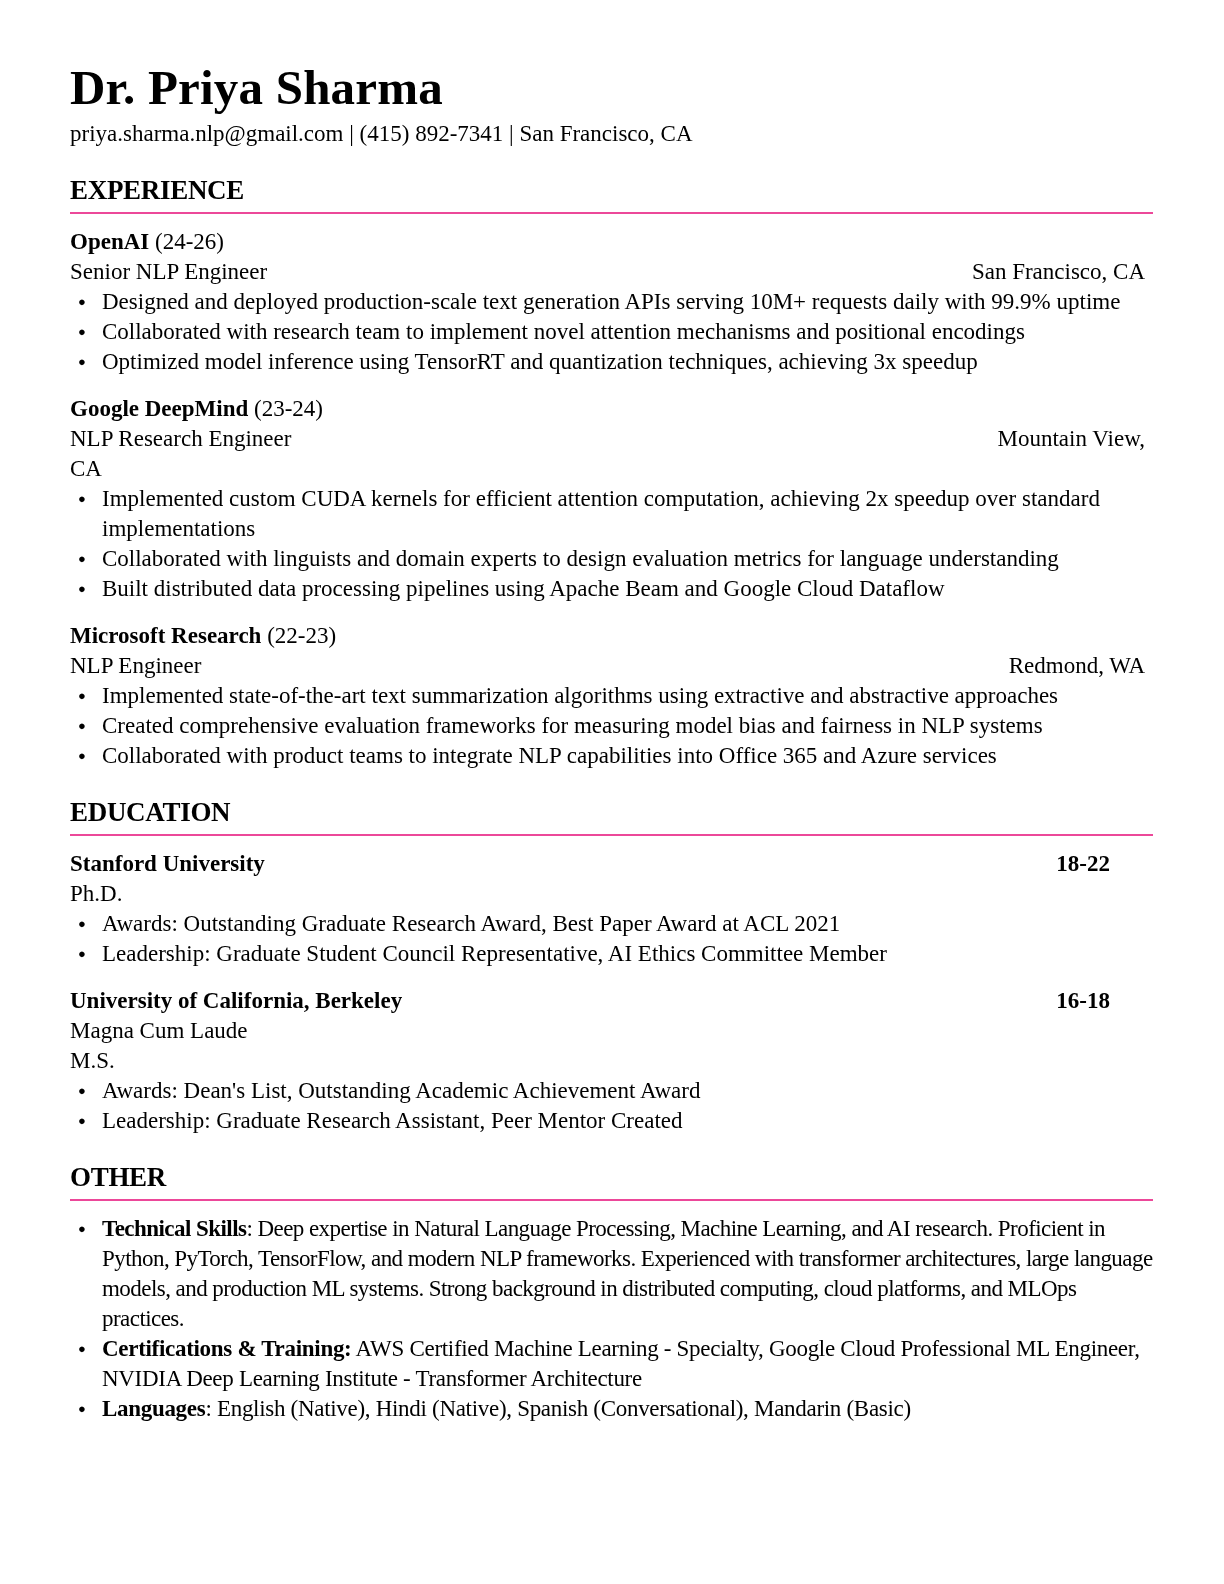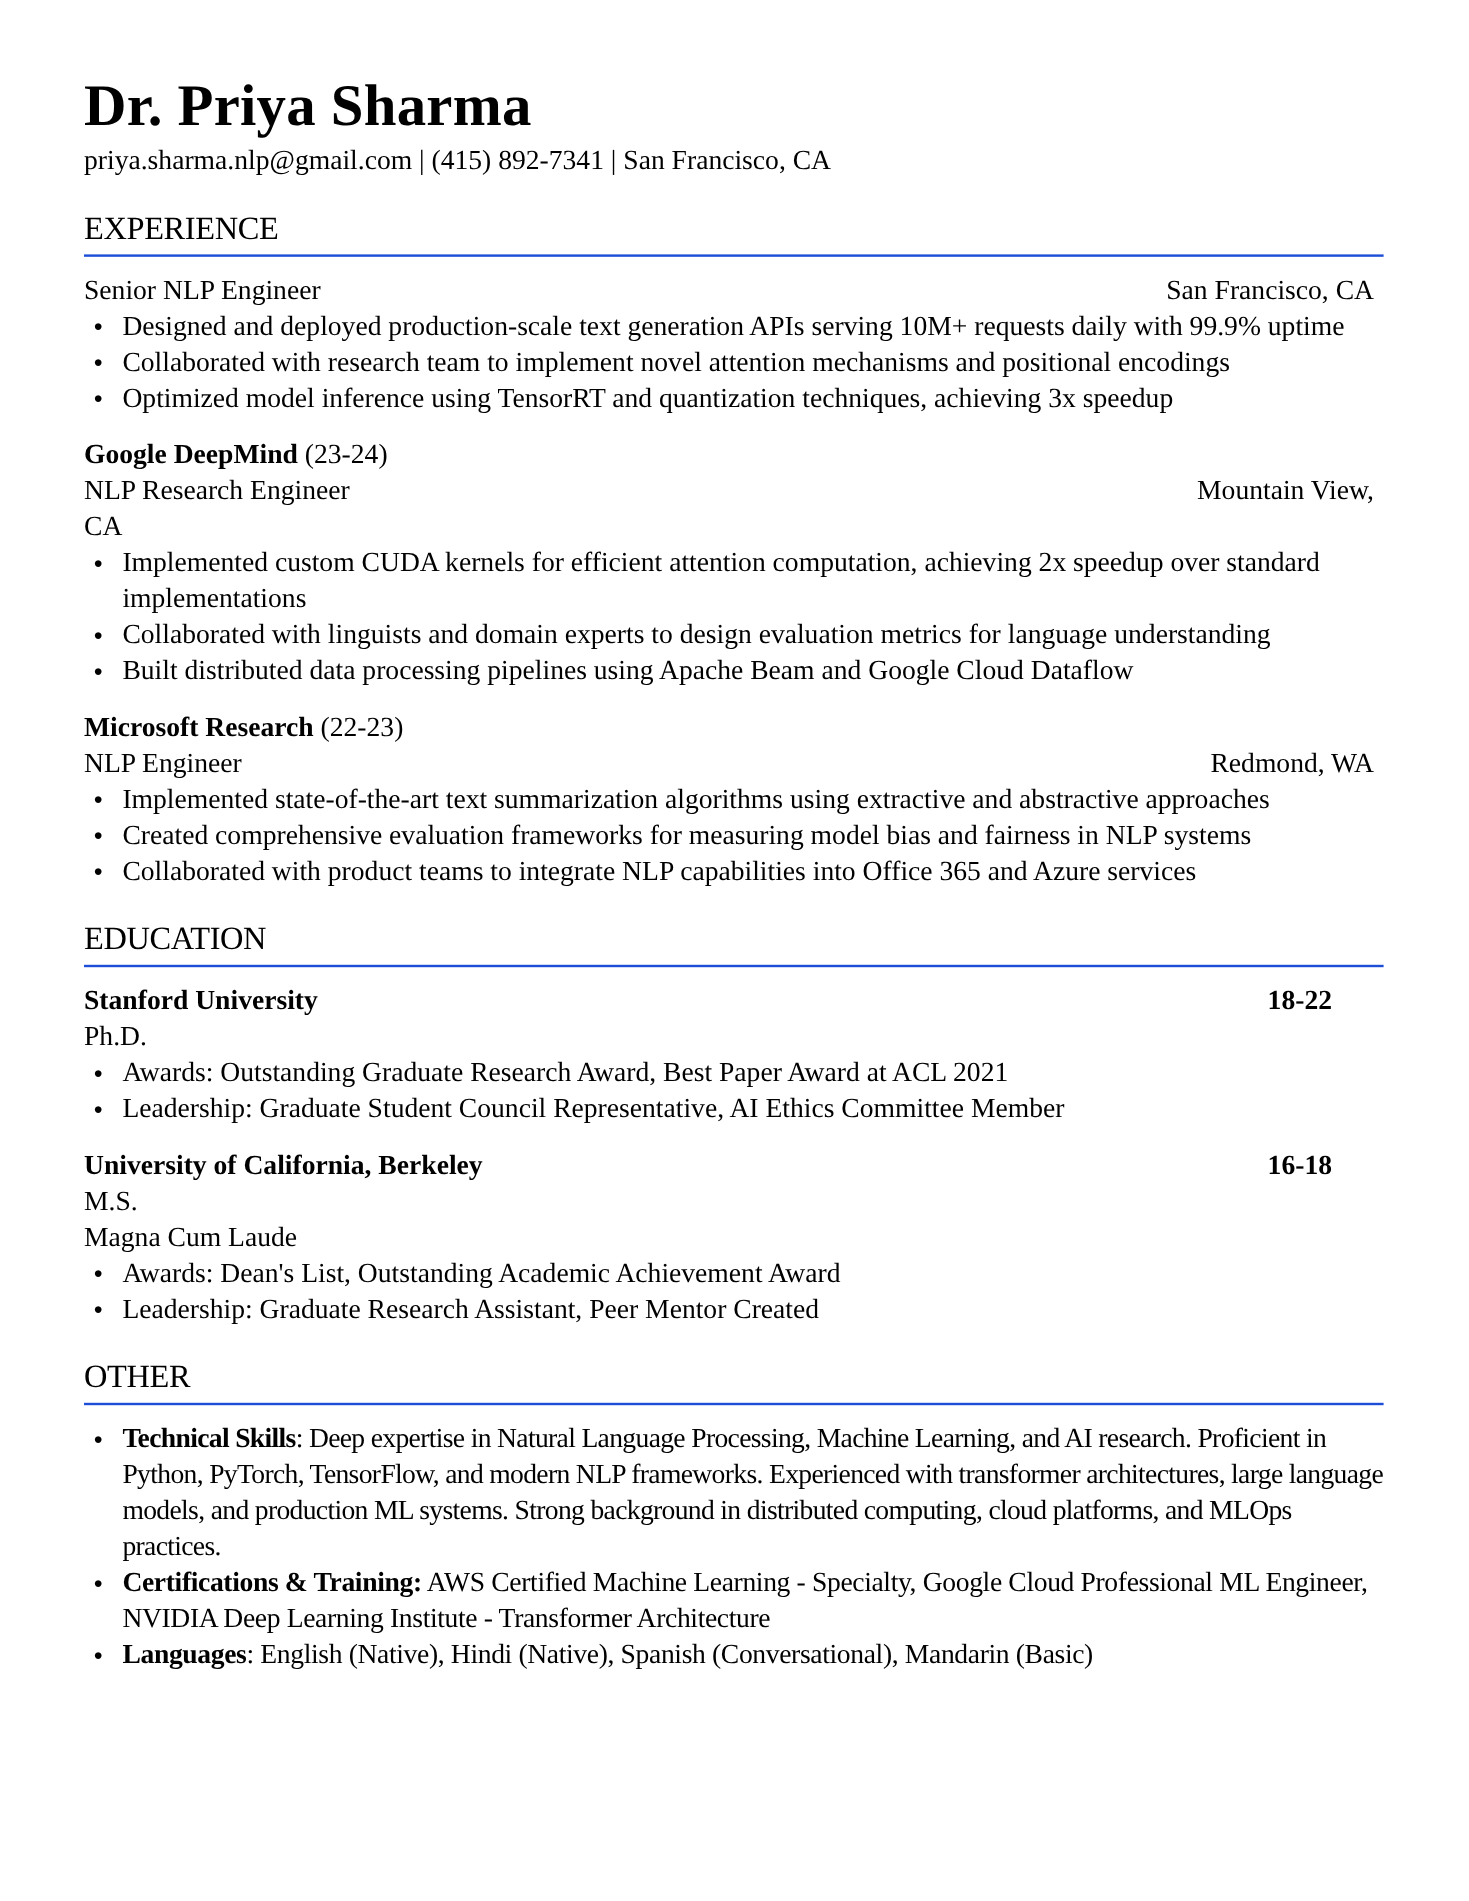--- a/index.html
+++ b/index.html
@@ -19,24 +19,24 @@
     font-size: 49px;
     line-height: 52px;
     font-weight: 700;
     margin: 0;
     letter-spacing: 0.2px;
   }
   .contact { margin-top: 5px; }
   .section-heading {
     font-size: 27px;
     line-height: 30px;
-    font-weight: 400;
+    font-weight: 700;
     margin: 26px 0 0 0;
     padding-bottom: 7px;
-    border-bottom: 2px solid #1d4ed8;
+    border-bottom: 2px solid #ec4899;
     letter-spacing: -0.3px;
   }
   .section-body { padding-top: 13px; }
   .job, .school { margin-bottom: 17px; }
   .job:last-child, .school:last-child { margin-bottom: 0; }
   .head-line { }
   .co-name, .school-name { font-weight: 700; }
   .row { display: flex; justify-content: space-between; align-items: center; }
   .loc { text-align: right; padding-right: 8px; white-space: nowrap; }
   .edu-dates { font-weight: 700; padding-right: 43px; white-space: nowrap; }
@@ -59,20 +59,25 @@
 
 <div class="page">
 
   <h1 class="name">Dr. Priya Sharma</h1>
   <div class="contact">priya.sharma.nlp@gmail.com | (415) 892-7341 | San Francisco, CA</div>
 
   <h2 class="section-heading">EXPERIENCE</h2>
   <div class="section-body">
 
     <div class="job">
+      <div class="head-line">
+        <span class="co-name">OpenAI</span>
+        <span> </span>
+        <span class="co-dates">(24-26)</span>
+      </div>
       <div class="row">
         <span>Senior NLP Engineer</span>
         <span class="loc">San Francisco, CA</span>
       </div>
       <ul class="bullets">
         <li>Designed and deployed production-scale text generation APIs serving 10M+ requests daily with 99.9% uptime</li>
         <li>Collaborated with research team to implement novel attention mechanisms and positional encodings</li>
         <li>Optimized model inference using TensorRT and quantization techniques, achieving 3x speedup</li>
       </ul>
     </div>
@@ -127,22 +132,22 @@
         <li>Awards: Outstanding Graduate Research Award, Best Paper Award at ACL 2021</li>
         <li>Leadership: Graduate Student Council Representative, AI Ethics Committee Member</li>
       </ul>
     </div>
 
     <div class="school">
       <div class="row">
         <span class="school-name">University of California, Berkeley</span>
         <span class="edu-dates">16-18</span>
       </div>
+      <div>Magna Cum Laude</div>
       <div>M.S.</div>
-      <div>Magna Cum Laude</div>
       <ul class="bullets">
         <li>Awards: Dean's List, Outstanding Academic Achievement Award</li>
         <li>Leadership: Graduate Research Assistant, Peer Mentor Created</li>
       </ul>
     </div>
 
   </div>
 
   <h2 class="section-heading">OTHER</h2>
   <div class="section-body">

